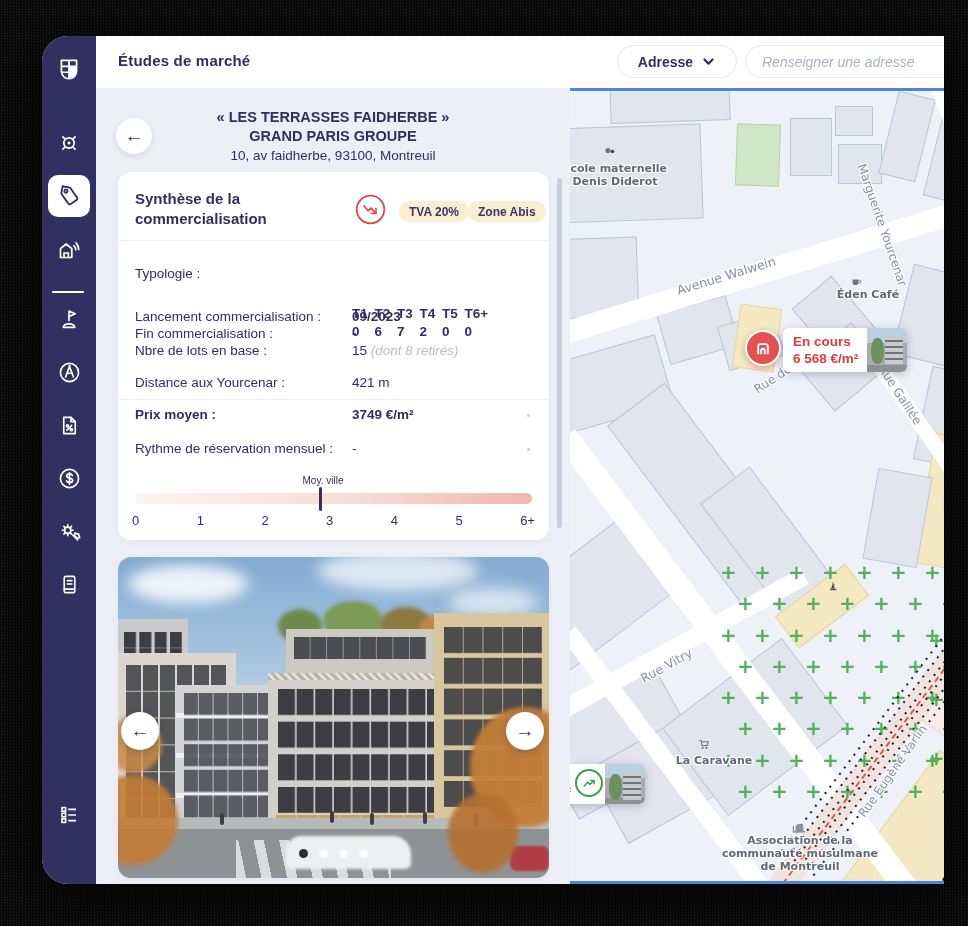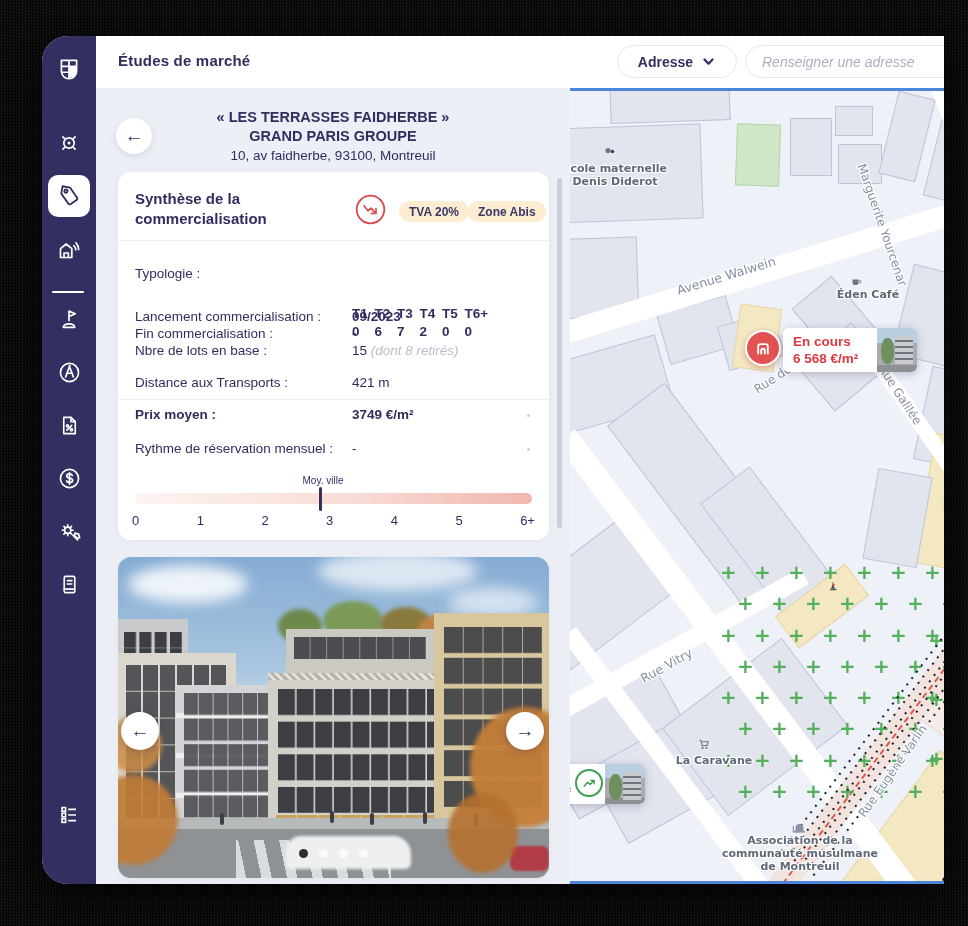--- a/index.html
+++ b/index.html
@@ -100,21 +100,21 @@
   .map-lbl { position:absolute; font-family:"DejaVu Sans",sans-serif; white-space:nowrap;
     text-shadow:1px 1px 0 #fff,-1px -1px 0 #fff,1px -1px 0 #fff,-1px 1px 0 #fff,0 0 3px #fff; }
   .street-name { font-size:12.5px; color:#868fa4; }
   .poi-name { font-size:11px; font-weight:bold; color:#5f6878; text-align:center; }
   .crosses { position:absolute; }
   .crosses span { position:absolute; color:#55b05e; font:bold 20px "DejaVu Sans",sans-serif; }
   .marker-pin { position:absolute; width:36px; height:36px; border-radius:50%; background:#e25252;
     border:2px solid #fff; box-shadow:0 2px 6px rgba(150,30,30,.35); display:flex; align-items:center; justify-content:center; cursor:pointer; z-index:6; }
   .marker-label { position:absolute; display:flex; background:#fff; border-radius:6px;
     box-shadow:0 2px 8px rgba(40,40,80,.25); z-index:6; cursor:pointer; }
-  .marker-label .txt { padding:5px 19px 5px 10px; }
+  .marker-label .txt { padding:5px 9px 5px 10px; }
   .marker-label .s { font-size:13.5px; font-weight:bold; color:#e03a41; line-height:17px; }
   .marker-label .p { font-size:13.5px; font-weight:bold; color:#e03a41; line-height:17px; }
   .thumb { width:40px; border-radius:0 6px 6px 0; overflow:hidden; position:relative;
     background:linear-gradient(180deg,#b9cfe2 0 35%,#a9abaf 35% 85%,#8e9194 85%);}
   .thumb:before { content:""; position:absolute; left:4px; top:10px; width:13px; height:26px; background:#6e8f5e; border-radius:45%; }
   .thumb:after { content:""; position:absolute; left:18px; top:8px; width:18px; height:28px;
     background:repeating-linear-gradient(0deg,#c9cbce 0 4px,#70747c 4px 6px); }
   .green-ico { width:28px; height:28px; border-radius:50%; background:#fff; border:2px solid #3f9e4f;
     display:flex; align-items:center; justify-content:center; margin:5px 2px 0 2px; }
   .tiny-ico { position:absolute; z-index:3; }
@@ -278,21 +278,21 @@
       </div>
 
       <div class="row-label" style="top:137px">Lancement commercialisation :</div>
       <div class="row-value bold" style="top:137px">09/2023</div>
       <div class="row-label" style="top:154px">Fin commercialisation :</div>
       <div class="row-value bold" style="top:154px">-</div>
       <div class="row-label" style="top:171px">Nbre de lots en base :</div>
       <div class="row-value" style="top:171px">
         <span>15</span> <span class="note">(dont 8 retirés)</span>
       </div>
-      <div class="row-label" style="top:203px">Distance aux Transports :</div>
+      <div class="row-label" style="top:203px">Distance aux Yourcenar :</div>
       <div class="row-value" style="top:203px">421 m</div>
 
       <div class="divider" style="top:227px"></div>
 
       <div class="row-label bold" style="top:235px">Prix moyen :</div>
       <div class="row-value bold" style="top:235px">3749 €/m²</div>
       <div class="mini-dot" style="top:242px"></div>
 
       <div class="row-label" style="top:269px">Rythme de réservation mensuel :</div>
       <div class="row-value" style="top:269px">-</div>

